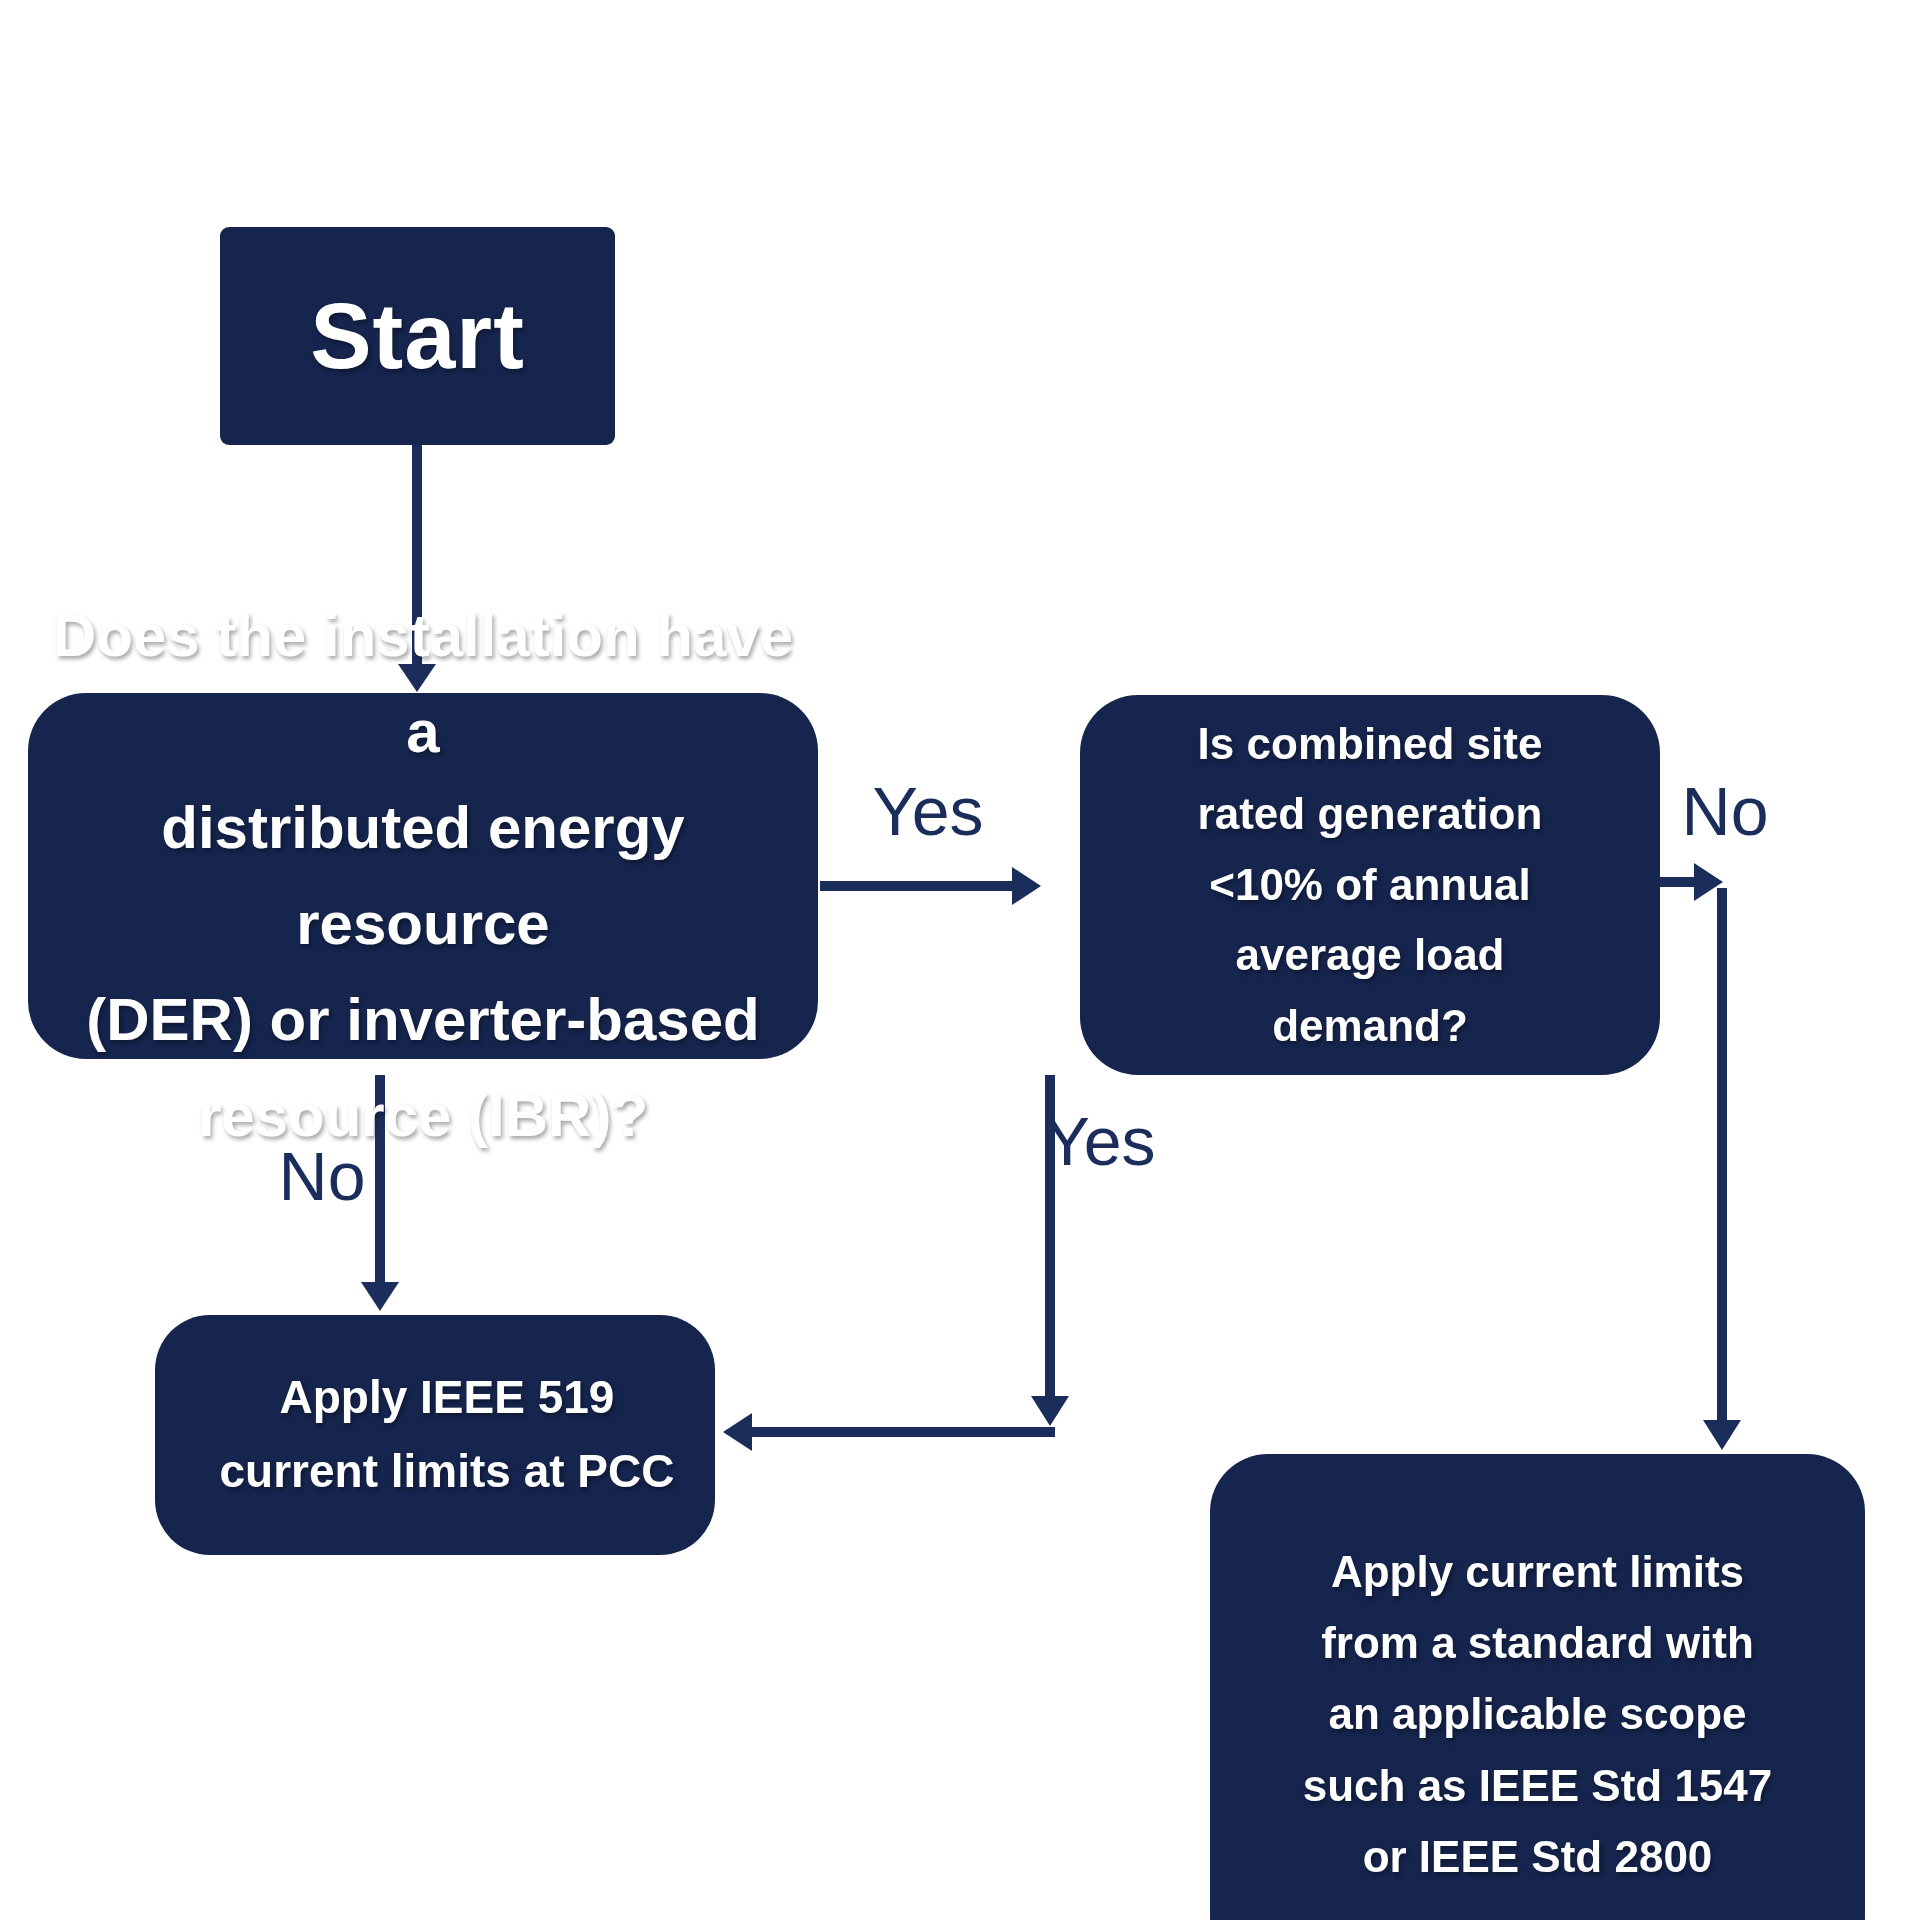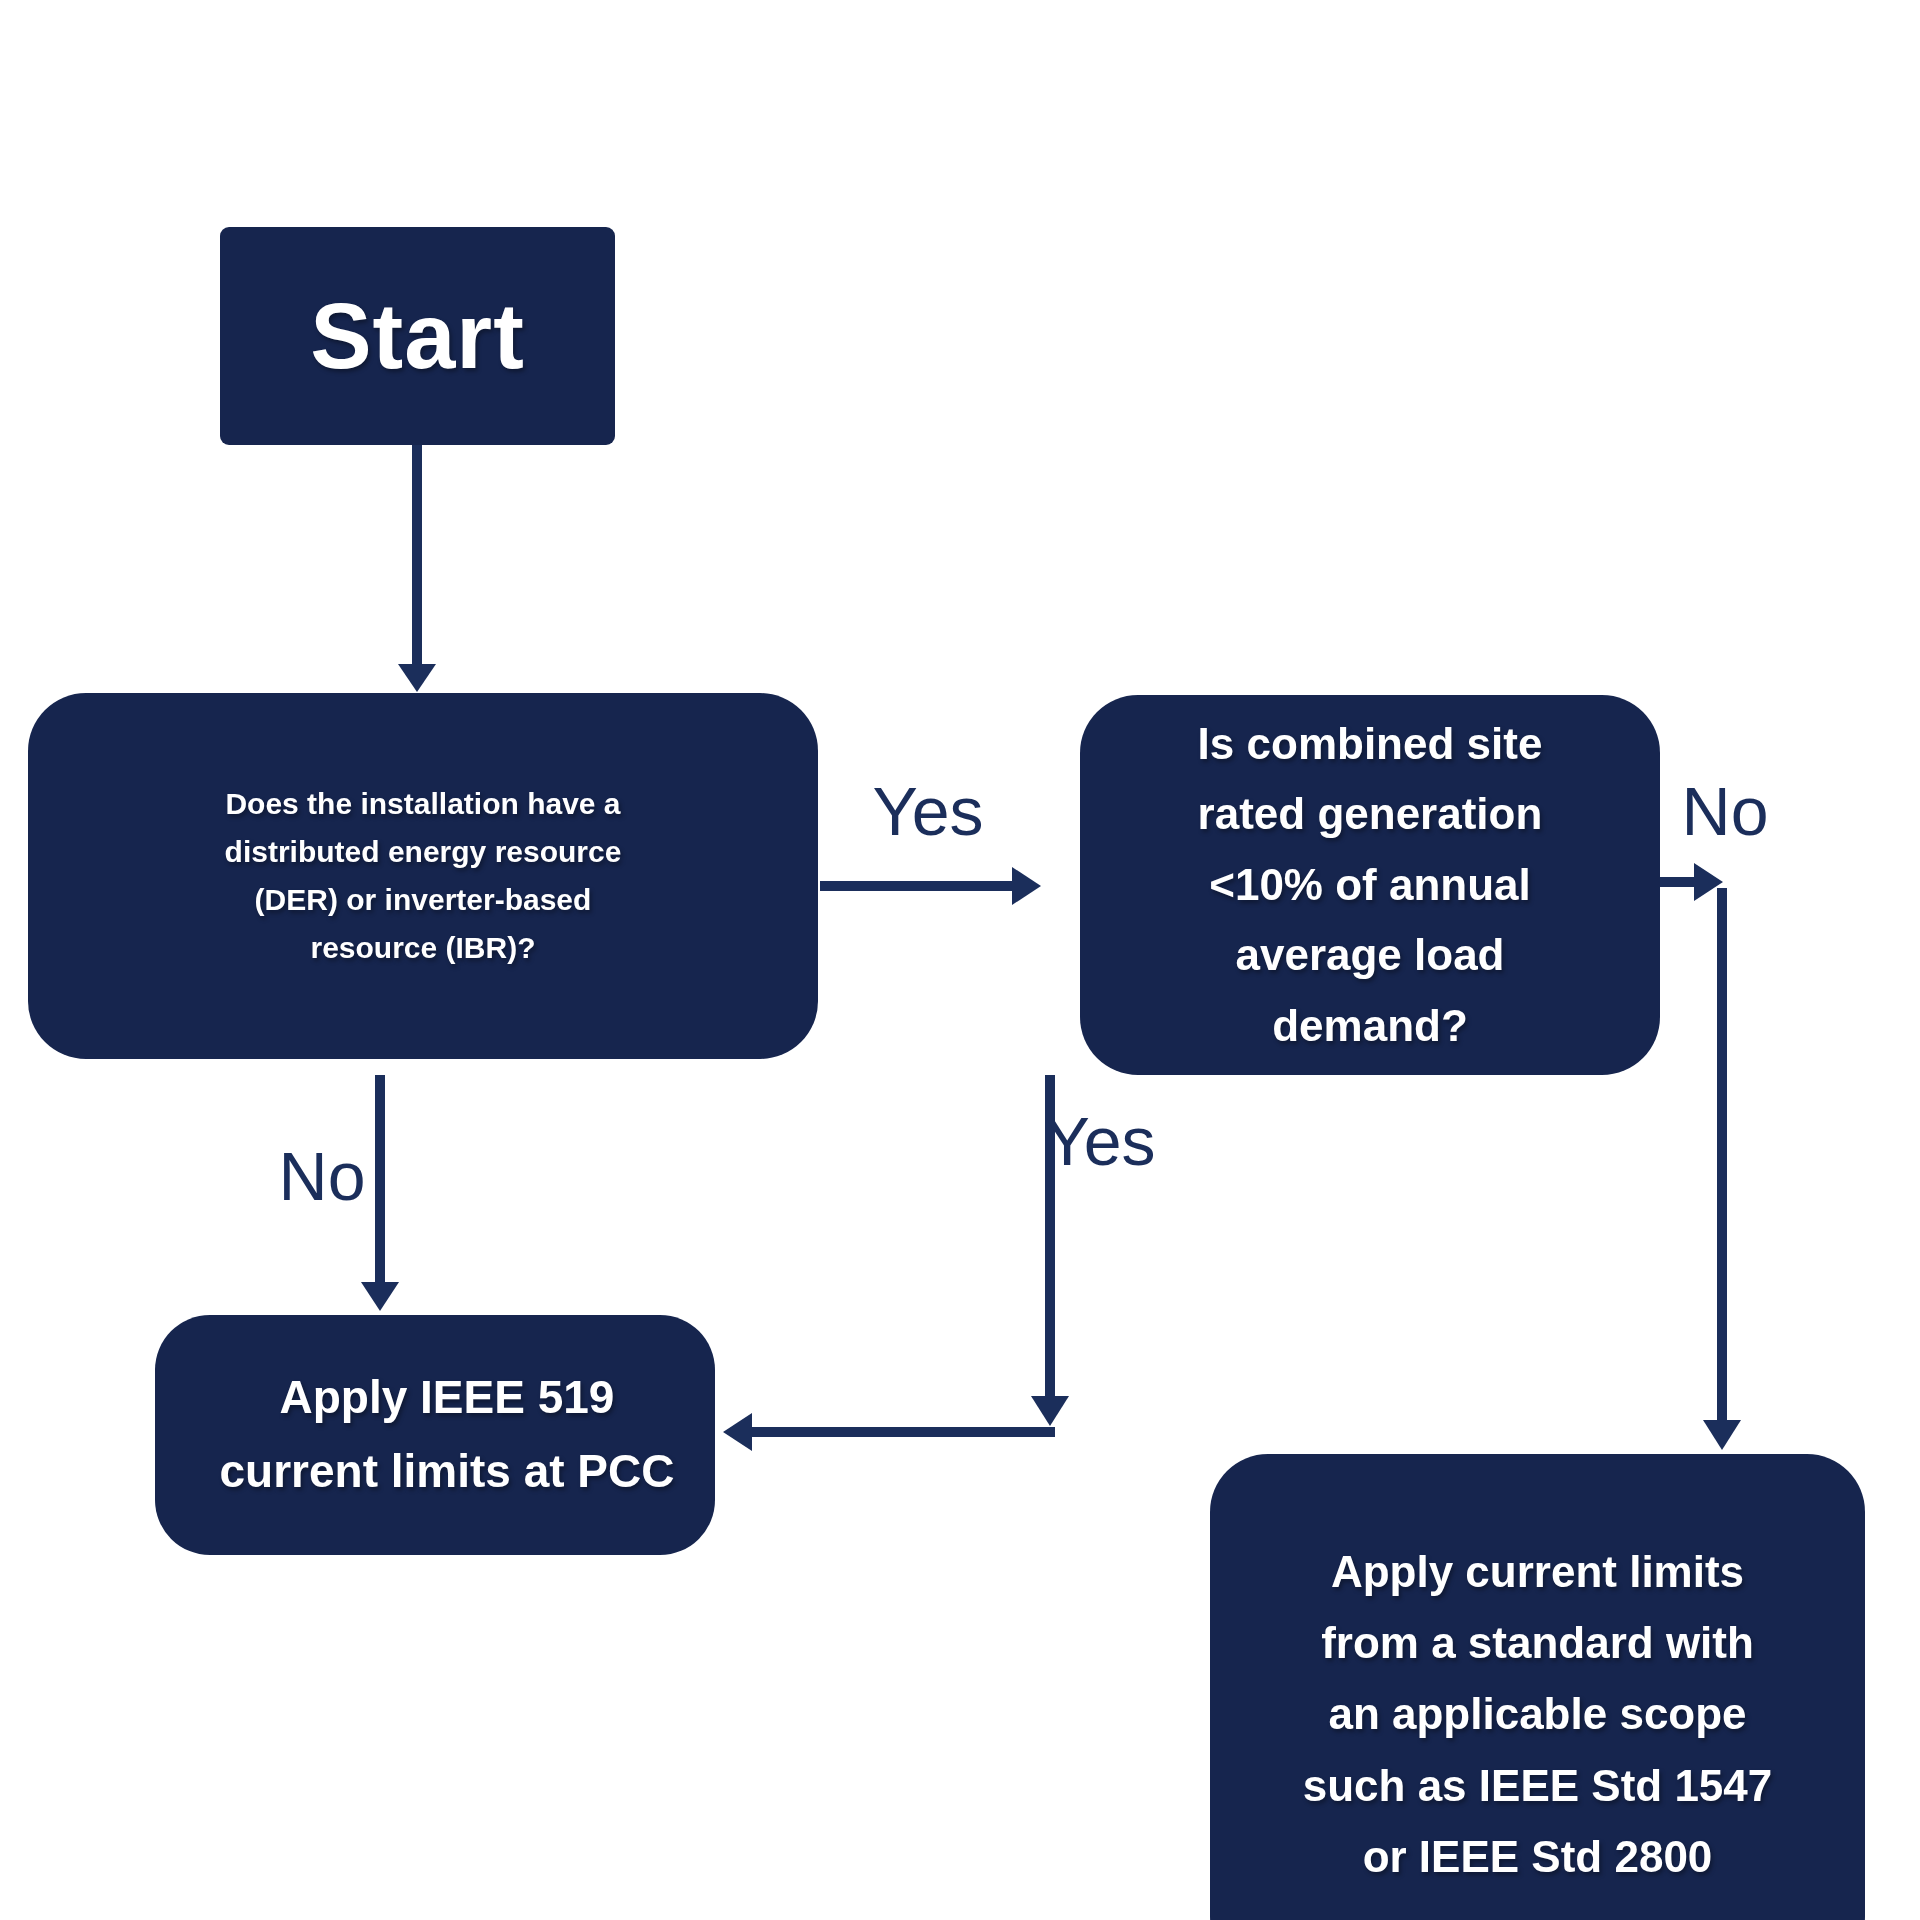--- a/index.html
+++ b/index.html
@@ -46,21 +46,21 @@
     left: 220px; top: 227px;
     width: 395px; height: 218px;
     border-radius: 9px;
     font-size: 92px;
     letter-spacing: 1px;
   }
   .node-q1 {
     left: 28px; top: 693px;
     width: 790px; height: 366px;
     border-radius: 58px;
-    font-size: 30px;
+    font-size: 60px;
     line-height: 1.6;
   }
   .node-q2 {
     left: 1032px; top: 695px;
     width: 580px; height: 380px;
     border-radius: 58px;
     font-size: 44px;
     line-height: 1.6;
     margin-left: 48px;
   }

